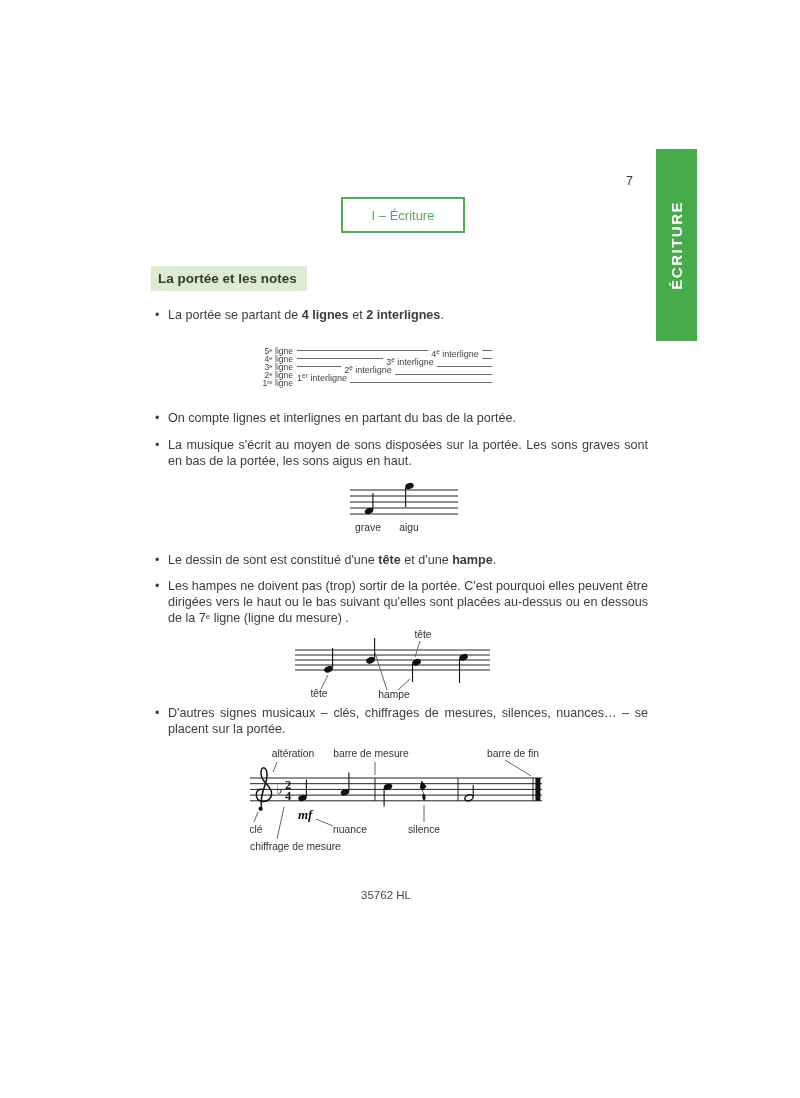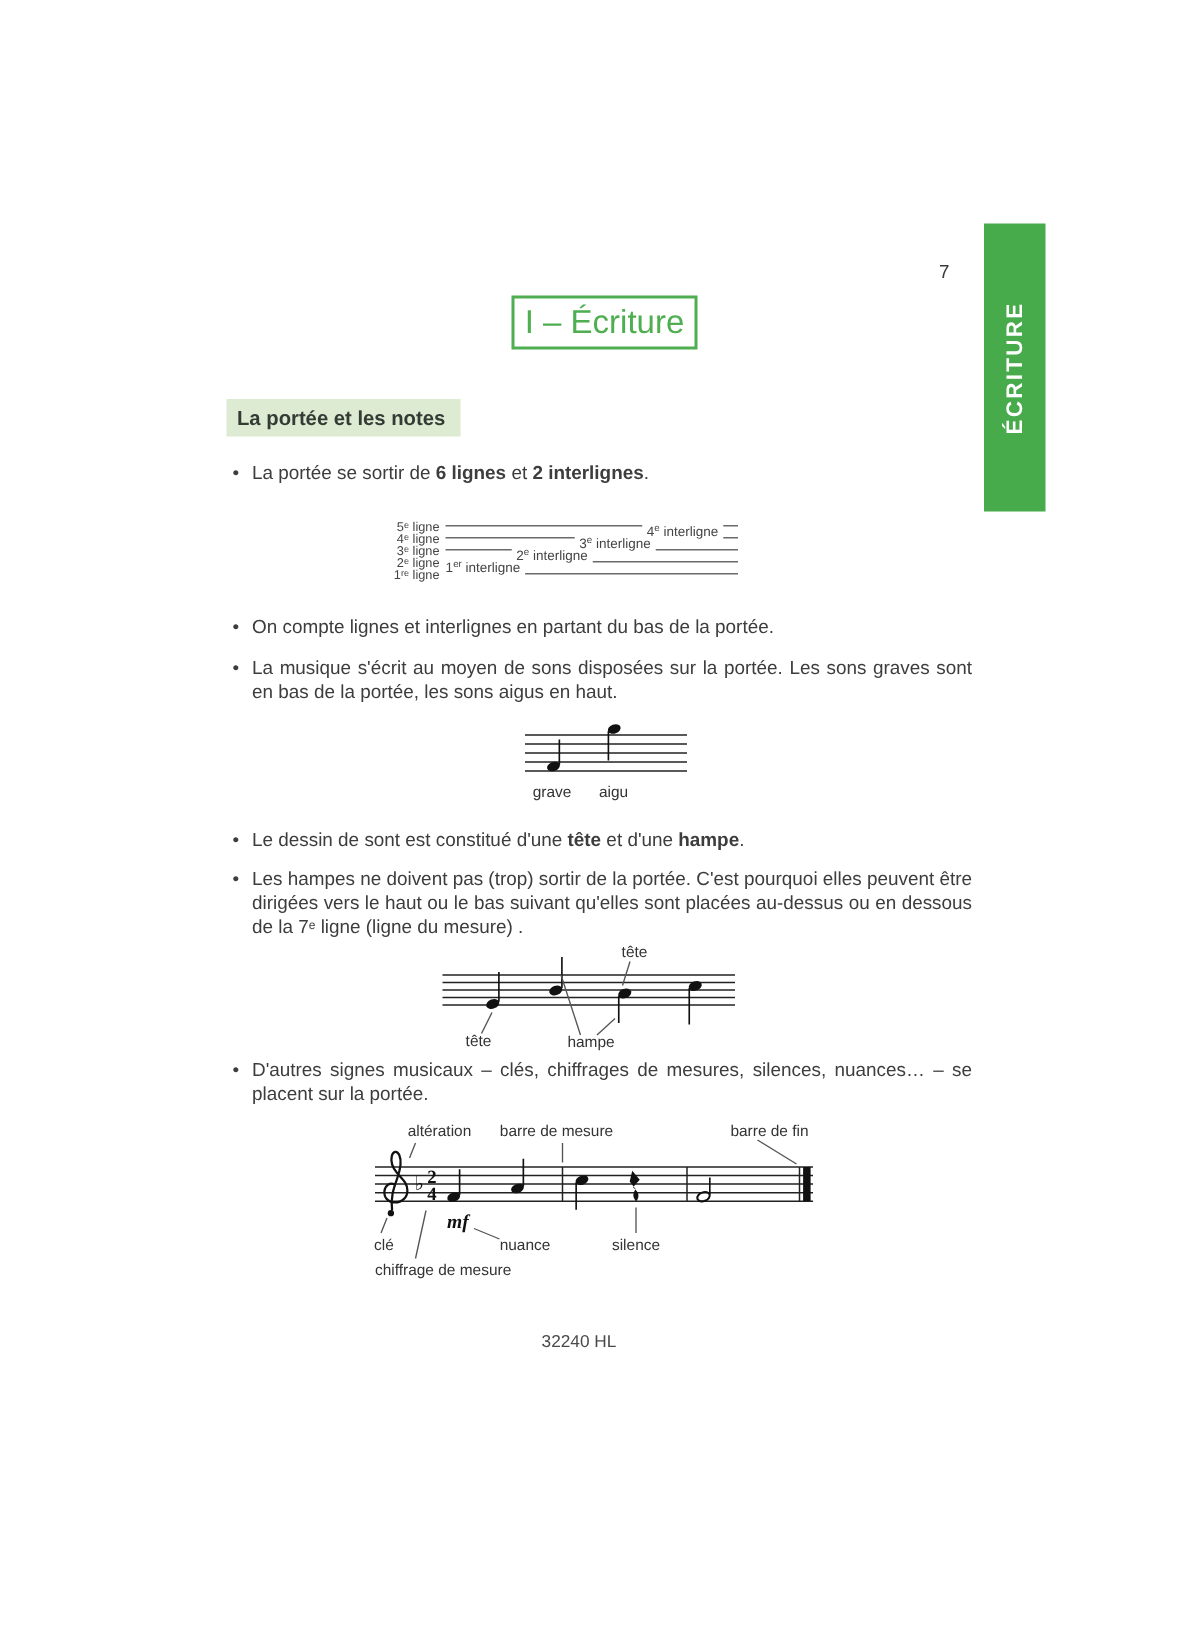--- a/index.html
+++ b/index.html
@@ -8,21 +8,21 @@
 
   .page-number{position:absolute;left:626px;top:174px;font-size:12.5px;color:#3a3a3a;}
 
   .side-tab{position:absolute;left:656px;top:149px;width:41px;height:192px;
             background:var(--green,#47ab4b);display:flex;align-items:center;justify-content:center;}
   .side-tab span{writing-mode:vertical-rl;transform:rotate(180deg);color:#fff;
                  font-weight:bold;font-size:15px;letter-spacing:1.5px;}
 
   .title-box{position:absolute;left:341px;top:197px;width:120px;height:32px;
              border:2px solid var(--title-green,#4fae50);display:flex;align-items:center;
-             justify-content:center;color:var(--title-green,#4fae50);font-size:22px;}
+             justify-content:center;color:var(--title-green,#4fae50);font-size:13px;}
 
   .section-heading{position:absolute;left:151px;top:266px;background:var(--heading-bg,#dcebd2);
                    padding:5px 10px 5px 7px;font-size:13.5px;font-weight:bold;color:#343b34;}
 
   .bullet{position:absolute;left:155px;width:493px;display:flex;font-size:12.6px;line-height:16px;}
   .bullet .dot{width:13px;flex:none;}
   .bullet .txt{flex:1;}
   .just .txt{text-align:justify;}
   .b{font-weight:bold;}
   .sup{font-size:8px;position:relative;top:-3.5px;}
@@ -60,21 +60,21 @@
   </div>
 
   <div class="title-box">
     <span>I – Écriture</span>
   </div>
 
   <div class="section-heading">La portée et les notes</div>
 
   <div class="bullet" style="top:307px">
     <span class="dot">•</span>
-    <span class="txt"><span>La portée se sortir de </span><span class="b">6 lignes</span><span> et </span><span class="b">2 interlignes</span><span>.</span></span>
+    <span class="txt"><span>La portée se partant de </span><span class="b">4 lignes</span><span> et </span><span class="b">2 interlignes</span><span>.</span></span>
   </div>
   <div class="bullet" style="top:410px">
     <span class="dot">•</span>
     <span class="txt"><span>On compte lignes et interlignes en partant du bas de la portée.</span></span>
   </div>
   <div class="bullet just" style="top:437px">
     <span class="dot">•</span>
     <span class="txt"><span>La musique s'écrit au moyen de sons  disposées sur la portée. Les sons graves sont en bas de la portée, les sons aigus en haut.</span></span>
   </div>
   <div class="bullet" style="top:552px">
@@ -208,14 +208,14 @@
     <text x="50" y="14" text-anchor="middle">altération</text>
     <text x="128" y="14" text-anchor="middle">barre de mesure</text>
     <text x="270" y="14" text-anchor="middle">barre de fin</text>
     <text x="55" y="75.5" class="dyn">mf</text>
     <text x="13" y="90" text-anchor="middle">clé</text>
     <text x="107" y="90" text-anchor="middle">nuance</text>
     <text x="181" y="90" text-anchor="middle">silence</text>
     <text x="7" y="107">chiffrage de mesure</text>
   </svg>
 
-  <div class="footer">32240 HL</div>
+  <div class="footer">35762 HL</div>
 </div>
 
 </body></html>

